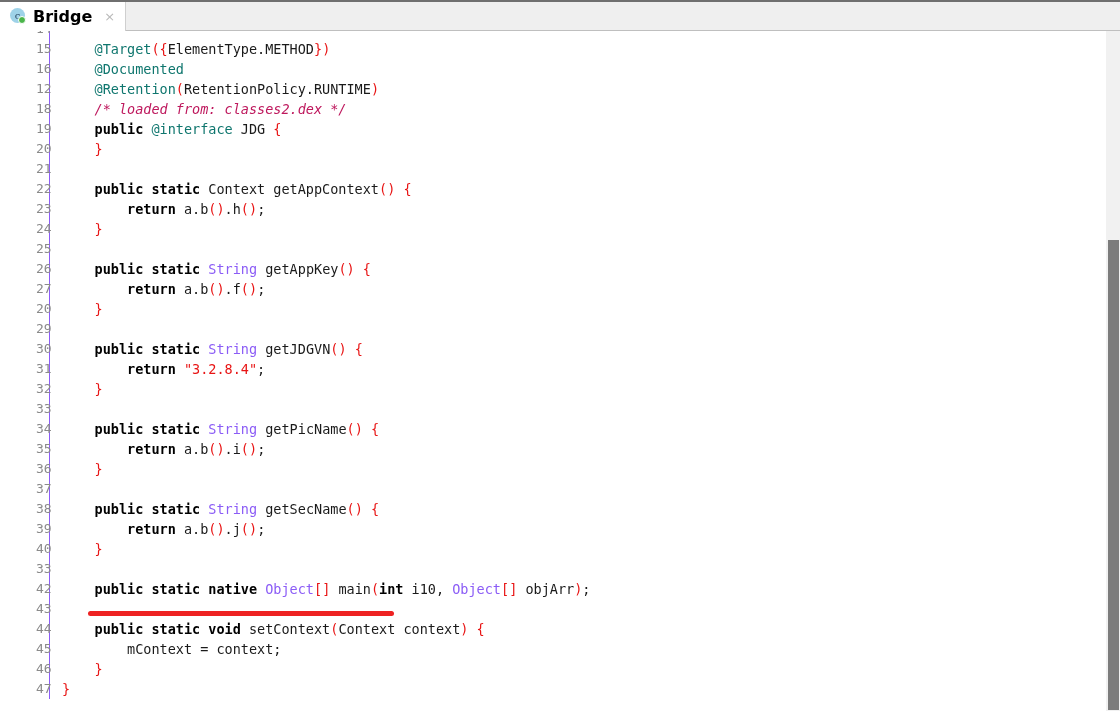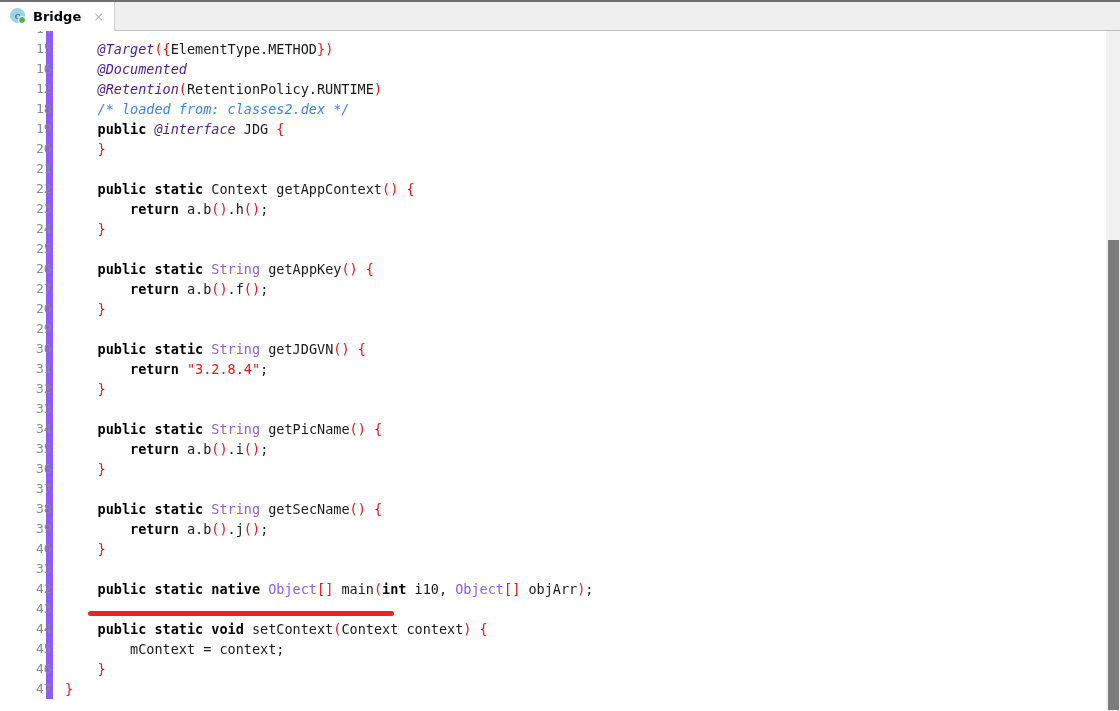--- a/index.html
+++ b/index.html
@@ -83,21 +83,21 @@
     position: absolute;
     left: 8px; top: 8px;
     width: 8px; height: 8px;
     border-radius: 50%;
     background: #4ab54a;
     border: 1px solid #ffffff;
     box-sizing: border-box;
   }
   .tab .tab-label {
     font-family: "DejaVu Sans", sans-serif;
-    font-size: 13px;
+    font-size: 16px;
     font-weight: bold;
     color: #000000;
     white-space: nowrap;
     margin-right: 10px;
   }
   .tab .tab-close {
     font-family: "DejaVu Sans", sans-serif;
     font-size: 13px;
     color: #b9b9b9;
     line-height: 1;
@@ -142,36 +142,36 @@
   .gutter {
     width: 50px;
     flex: 0 0 50px;
     box-sizing: border-box;
     text-align: right;
     padding-right: 10px;
     color: #8a8a8a;
     font-family: "DejaVu Sans Mono", monospace;
     font-size: 13px;
     background: #ffffff;
-    border-right: 7px solid #8b5cf6;
+    border-right: 1px solid #8b5cf6;
     user-select: none;
     padding-left: 36px;
   }
   .code-text {
     flex: 1 1 auto;
     padding-left: 12px;
     color: #1a1a1a;
     white-space: pre;
   }
 
   
   .kw   { color: #000000; font-weight: bold; }
-  .anno { color: #4c1d95; font-style: italic; }
+  .anno { color: #0f766e; }
   .pn   { color: #e81515; }            
-  .cmt  { color: #3b82f6; font-style: italic; }
+  .cmt  { color: #be185d; font-style: italic; }
   .typ  { color: #8b5cf6; }            
   .str  { color: #e81515; }            
   .pl   { color: #1a1a1a; }            
 
   
   #red-underline {
     position: absolute;
     background: #ee2222;
     border-radius: 3px;
     pointer-events: none;

